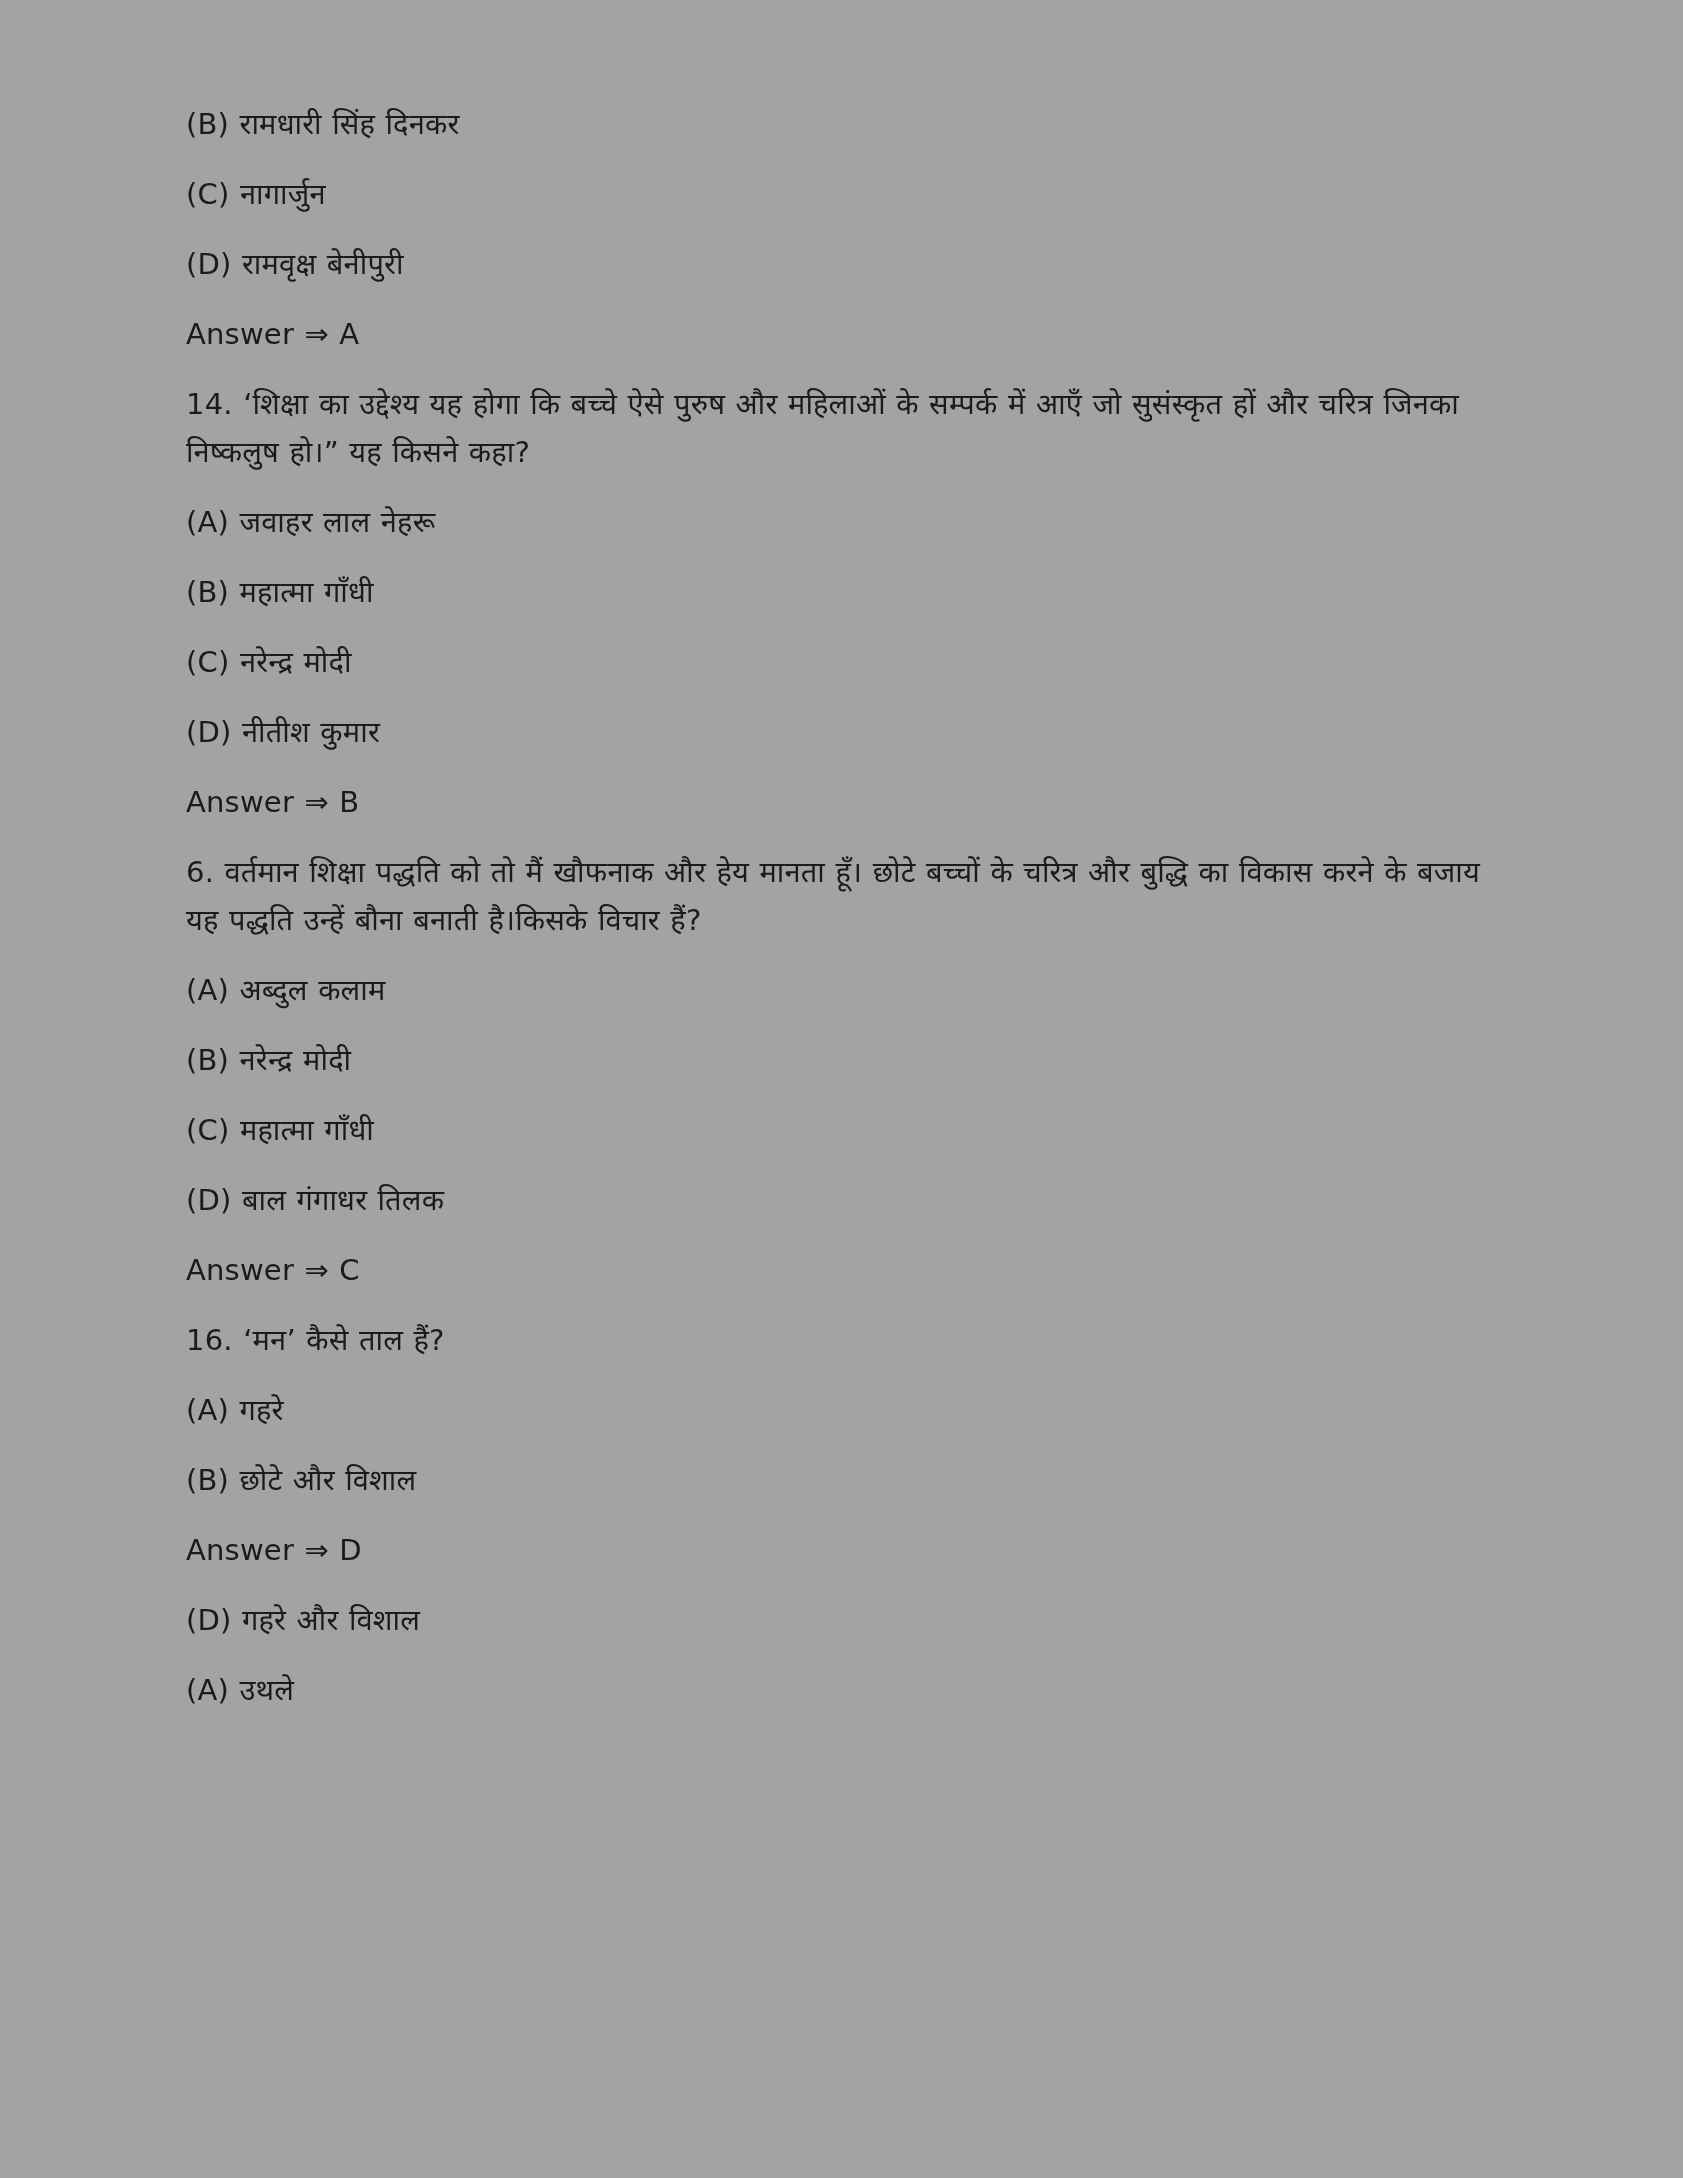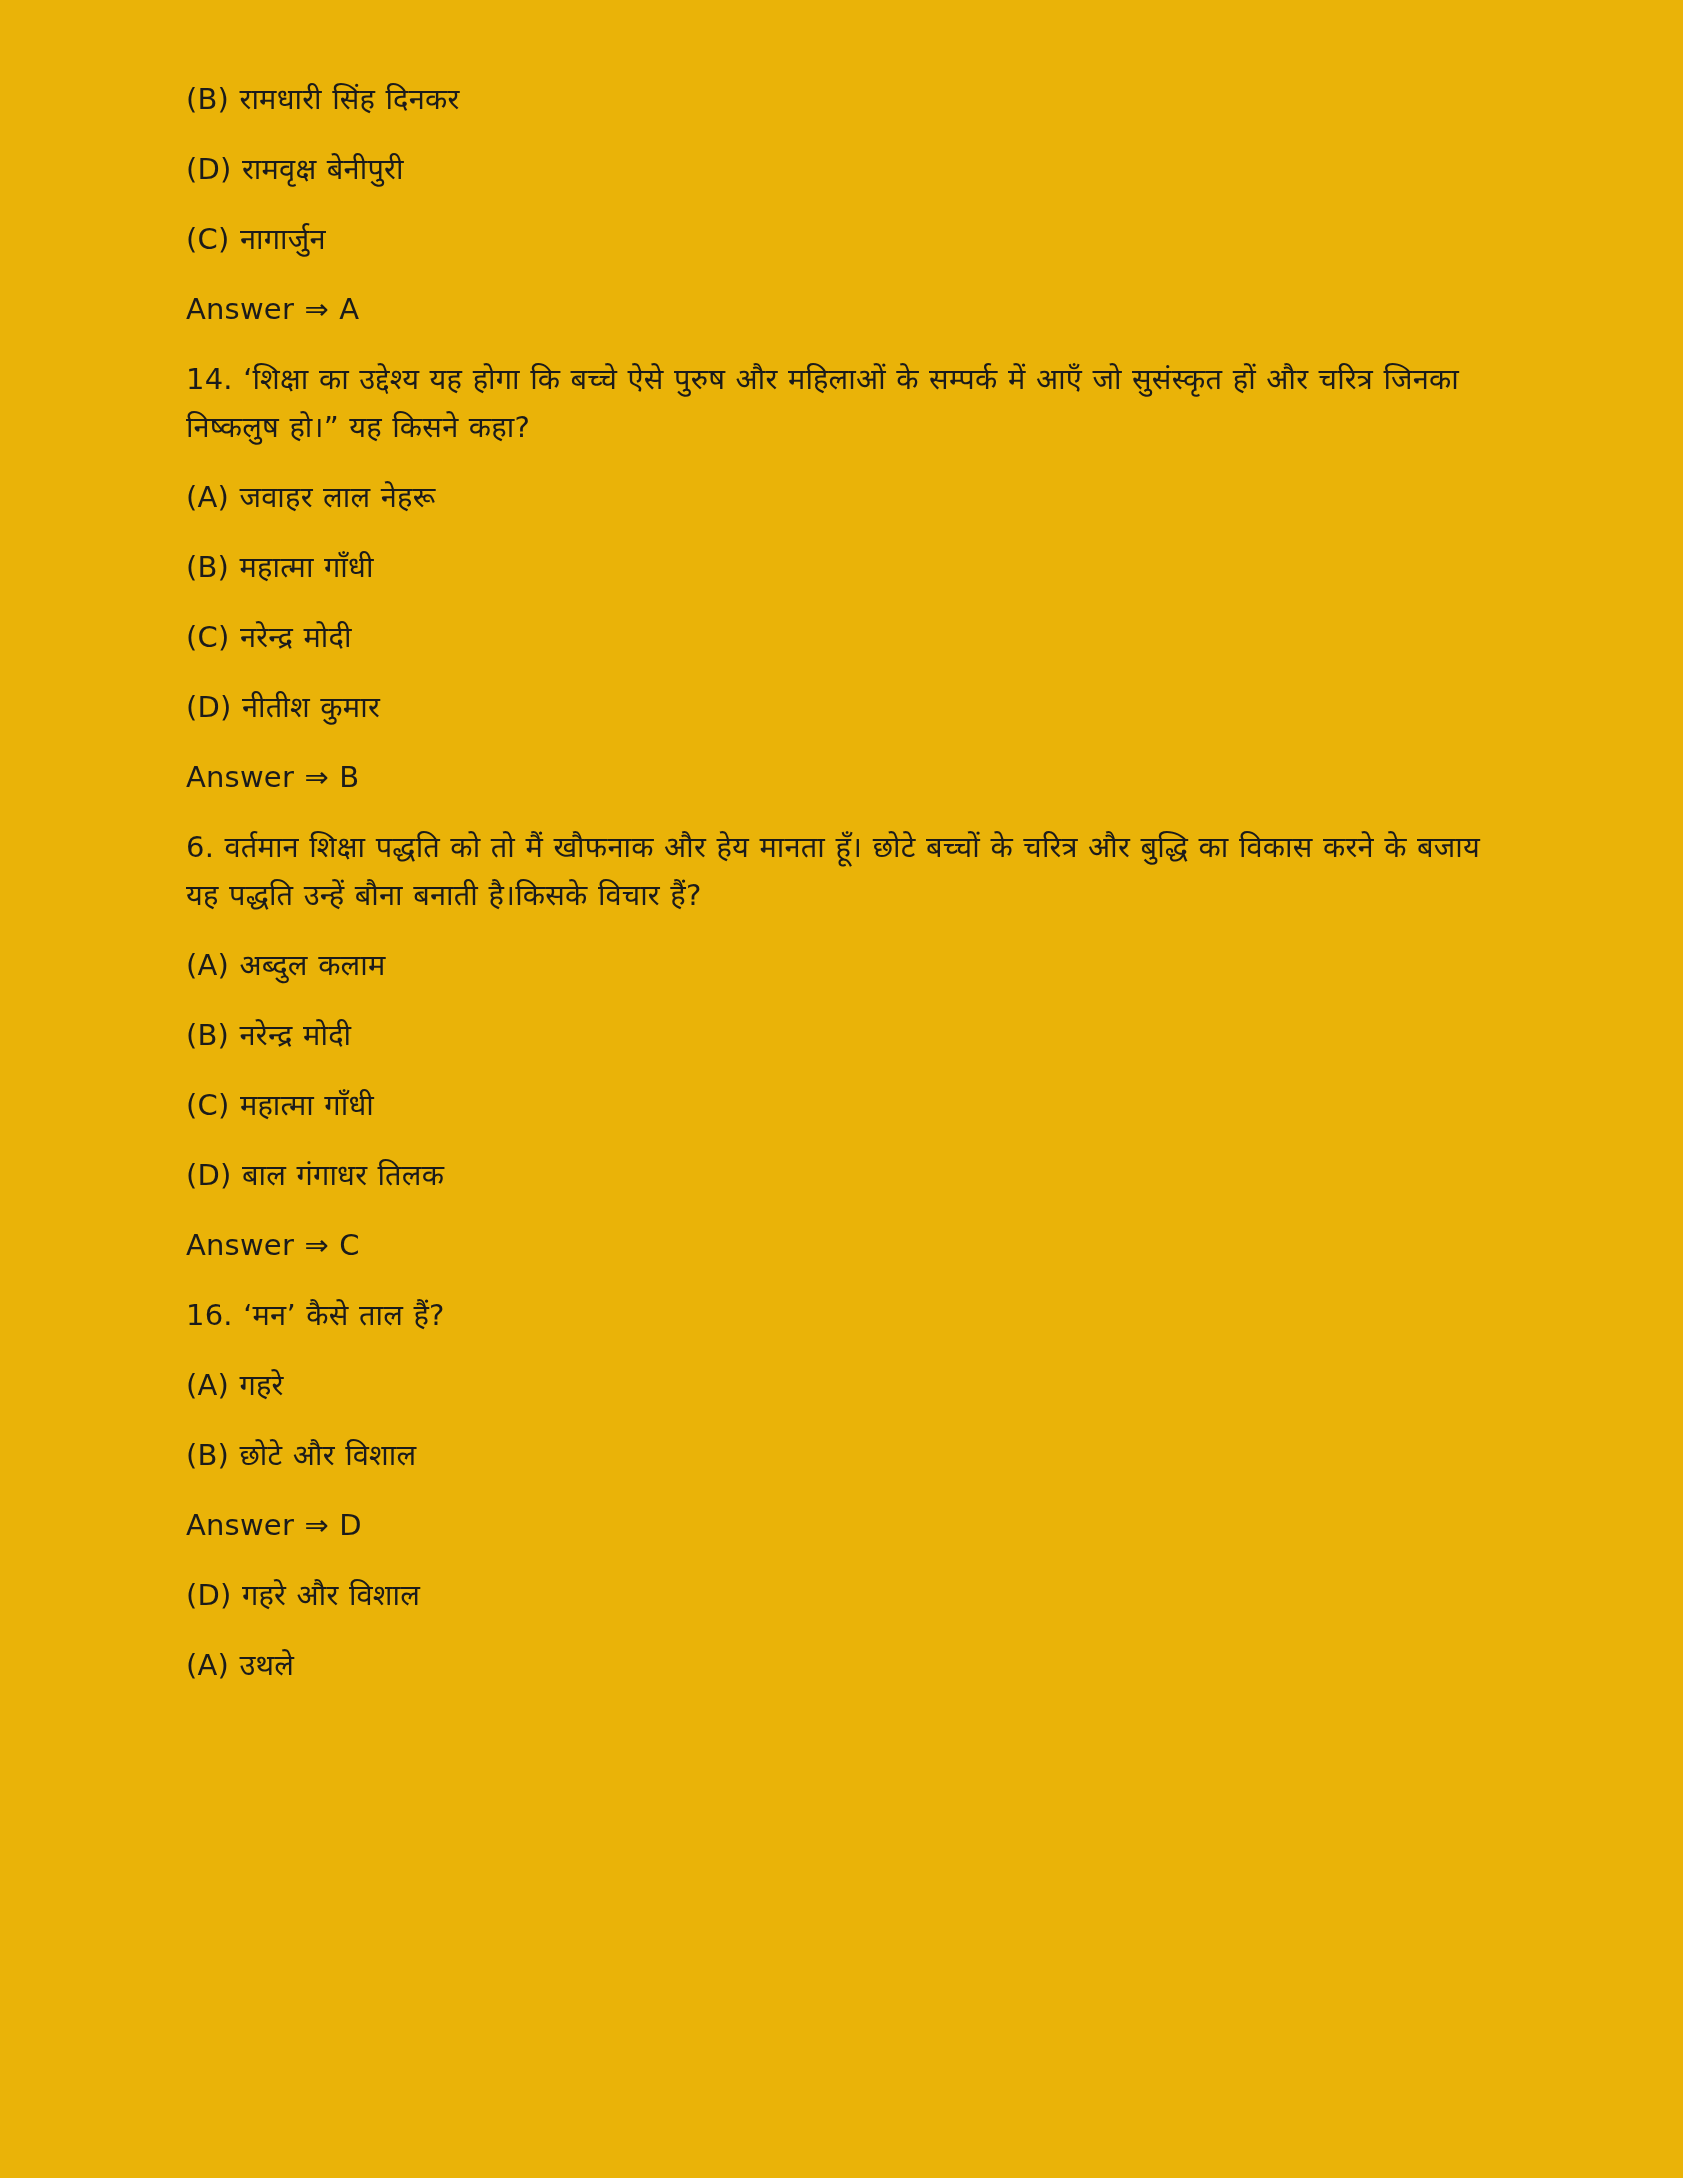--- a/index.html
+++ b/index.html
@@ -10,23 +10,23 @@
   body {
     width: 1683px;
     height: 2178px;
     font-family: "DejaVu Sans", "Liberation Sans", sans-serif;
     color: #1b1b1b;
     overflow: hidden;
   }
   .page {
     width: 1683px;
     height: 2178px;
-    background: #eab308;
+    background: #a3a3a3;
     box-sizing: border-box;
-    padding: 75px 166px 0 186px;
+    padding: 100px 166px 0 186px;
   }
   .block {
     margin: 0 0 22px 0;
     font-size: 29px;
     line-height: 48px;
     font-weight: 400;
     letter-spacing: 0.2px;
     word-spacing: 1px;
   }
   .answer-line .answer-label {
@@ -35,22 +35,22 @@
   .answer-line {
     font-size: 29px;
   }
 </style>
 </head>
 <body>
 
 <div class="page">
 
   <p class="block">(B) रामधारी सिंह दिनकर</p>
+  <p class="block">(C) नागार्जुन</p>
   <p class="block">(D) रामवृक्ष बेनीपुरी</p>
-  <p class="block">(C) नागार्जुन</p>
 
   <p class="block answer-line">
     <span class="answer-label">Answer</span>
     <span>⇒</span>
     <span>A</span>
   </p>
 
   <p class="block">14. ‘शिक्षा का उद्देश्य यह होगा कि बच्चे ऐसे पुरुष और महिलाओं के सम्पर्क में आएँ जो सुसंस्कृत हों और चरित्र जिनका निष्कलुष हो।” यह किसने कहा?</p>
 
   <p class="block">(A) जवाहर लाल नेहरू</p>

